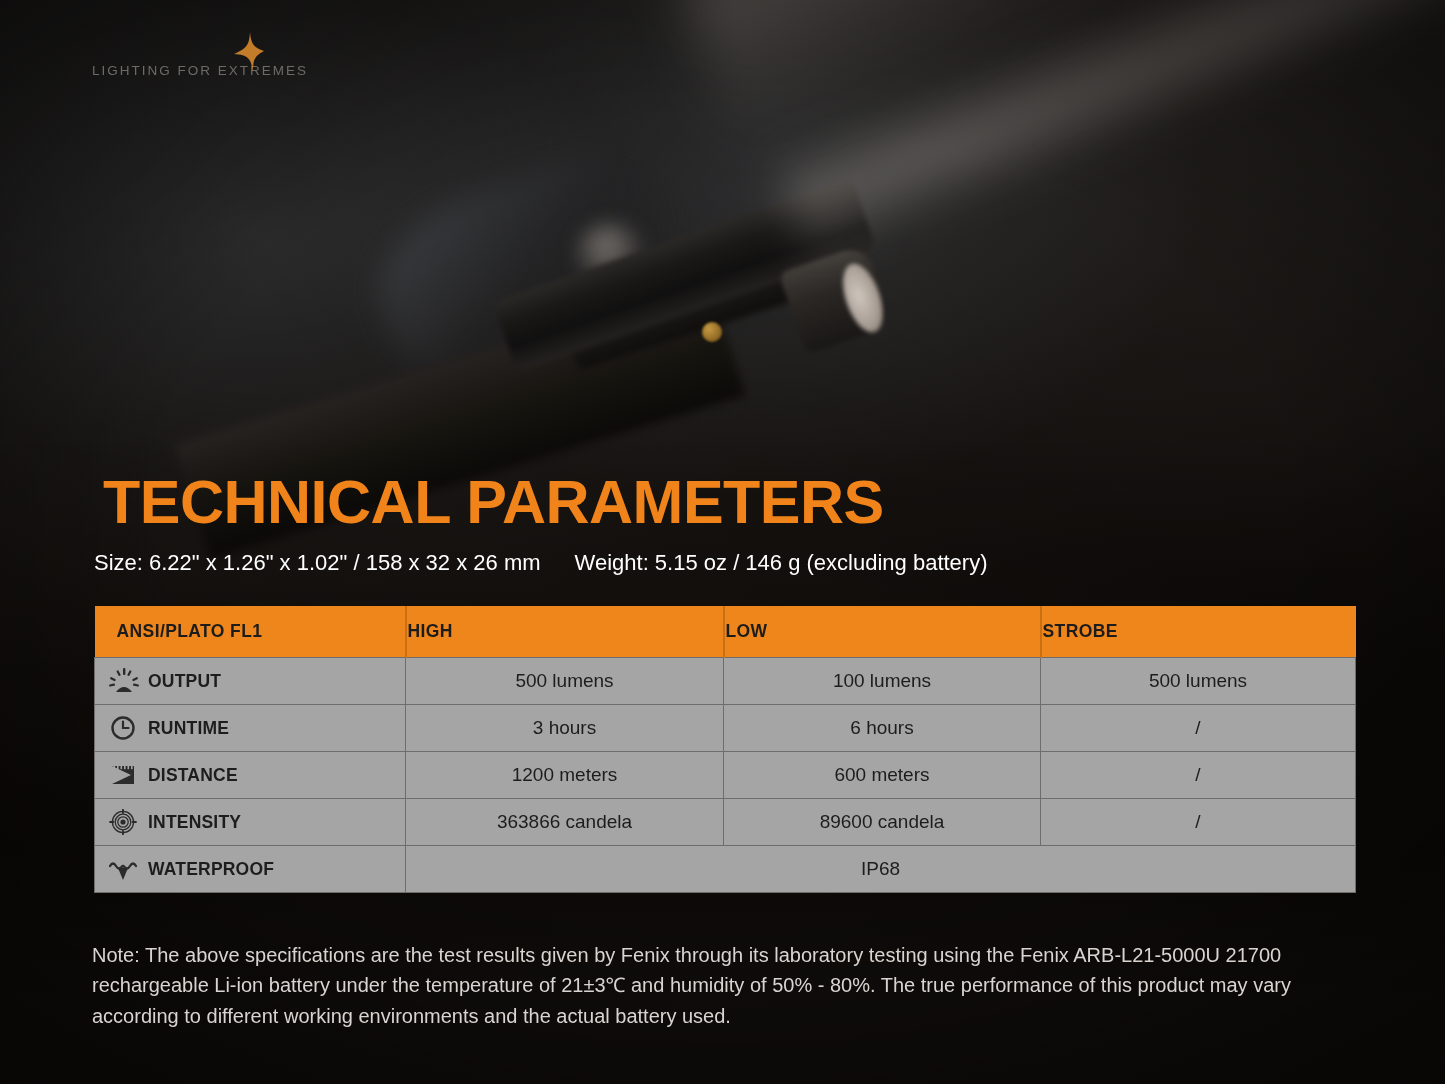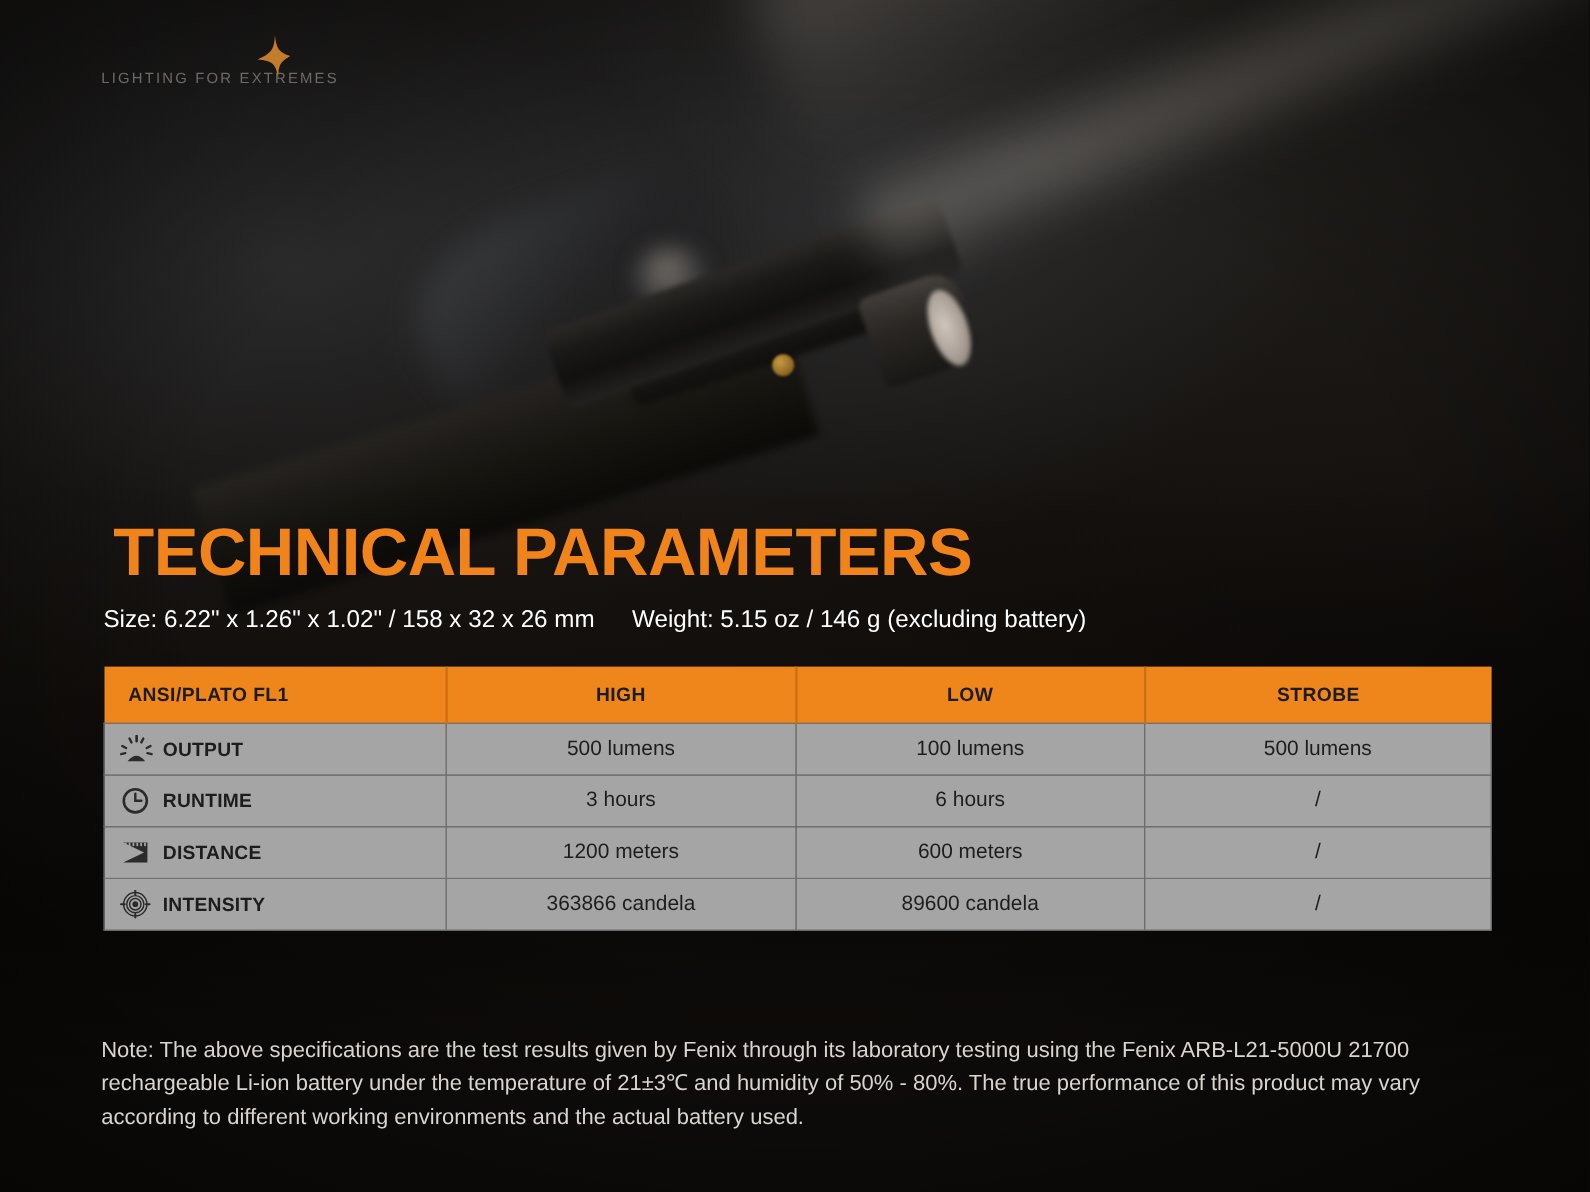--- a/index.html
+++ b/index.html
@@ -201,21 +201,21 @@
   .spec-table col.c4 { width: 315px; }
 
   .spec-table th {
     background: #ee861c;
     color: #1c1c1c;
     height: 49px;
     font-size: 17.5px;
     font-weight: bold;
     letter-spacing: 0.4px;
     border: none;
-    text-align: center;
+    text-align: left;
   }
   .spec-table th.lbl {
     text-align: left;
     padding-left: 22px;
   }
   .spec-table th + th { border-left: 2px solid #c96f14; }
 
   .spec-table td {
     background: #a5a5a5;
     color: #1d1d1d;
@@ -377,18 +377,30 @@
               </g>
             </svg>
           </span><span>INTENSITY</span>
         </td>
         <td>363866 candela</td>
         <td>89600 candela</td>
         <td>/</td>
       </tr>
 
 
+      <tr>
+        <td class="rowlabel">
+          <span class="ico">
+            <svg viewBox="0 0 30 26" width="30" height="26" aria-hidden="true">
+              <path d="M9 12 L19 12 L14 24 Z" fill="#2b2b2b"></path>
+              <path d="M1 10 q3-5 6 0 q3 5 6.5 0" fill="none" stroke="#2b2b2b" stroke-width="2.3" stroke-linecap="round"></path>
+              <path d="M14.5 10 q3.5 5 6.5 0 q3-5 6 0" fill="none" stroke="#2b2b2b" stroke-width="2.3" stroke-linecap="round"></path>
+            </svg>
+          </span><span>WATERPROOF</span>
+        </td>
+        <td colspan="3">IP68</td>
+      </tr>
     </tbody>
   </table>
 
   <div class="note">Note: The above specifications are the test results given by Fenix through its laboratory testing using the Fenix ARB-L21-5000U 21700 rechargeable Li-ion battery under the temperature of 21±3℃ and humidity of 50% - 80%. The true performance of this product may vary according to different working environments and the actual battery used.</div>
 
 </div>
 
 </body></html>

